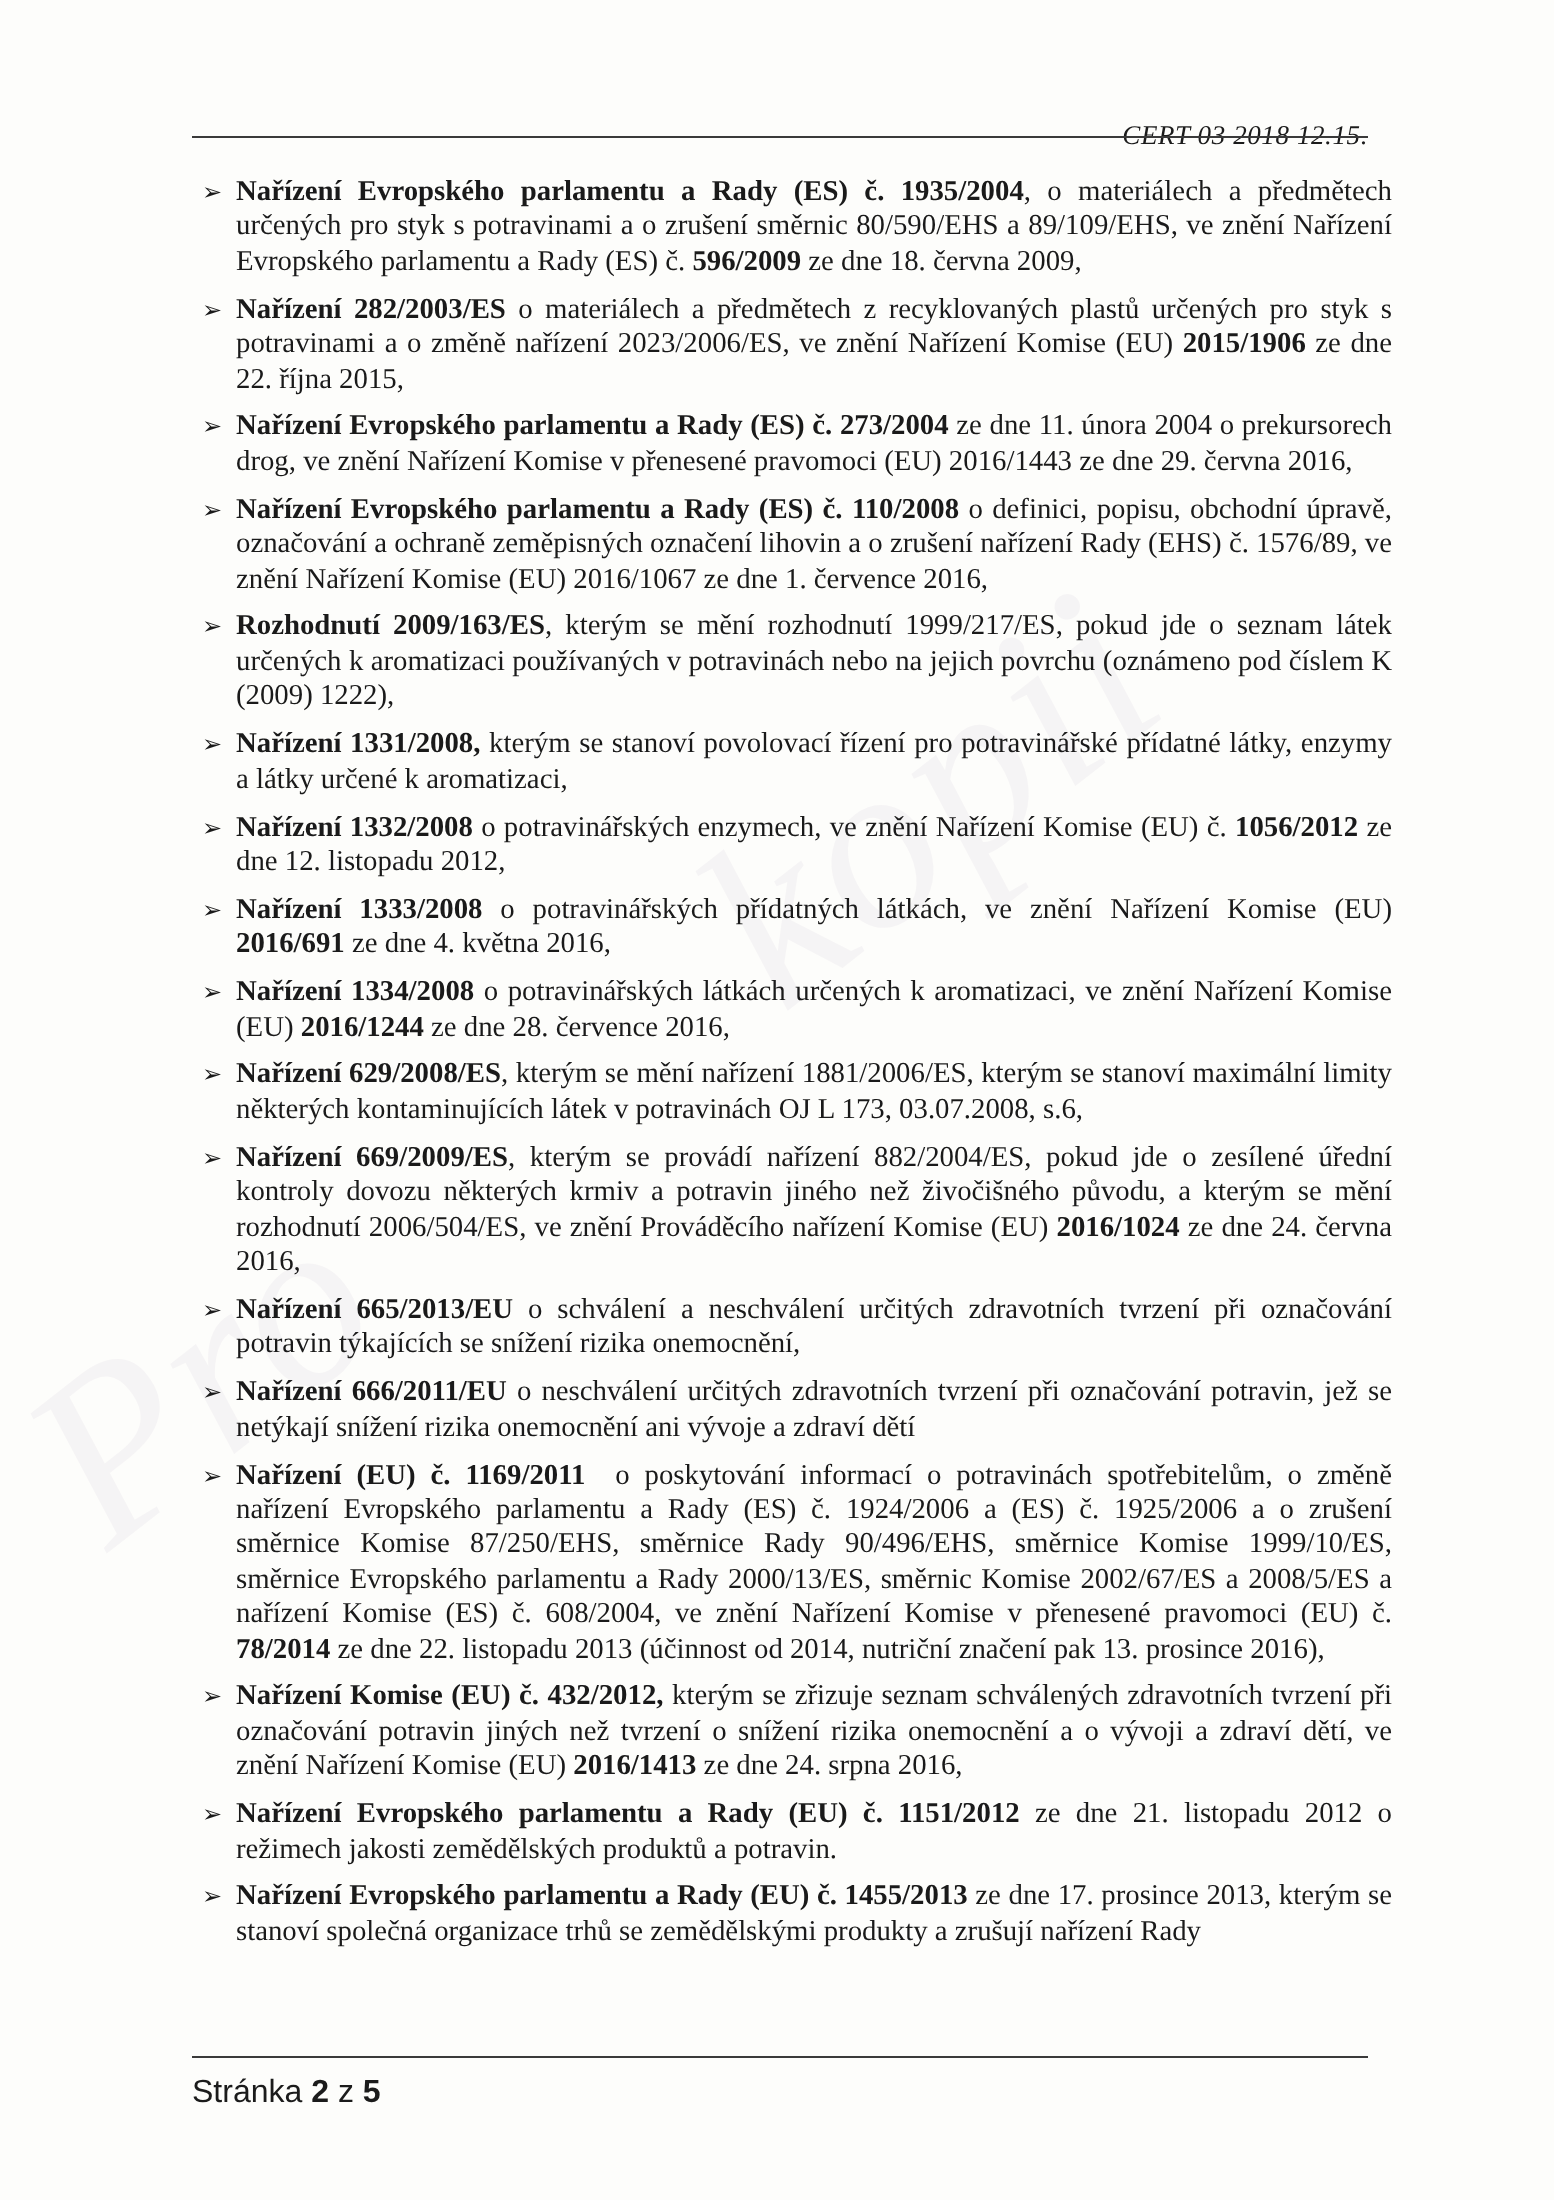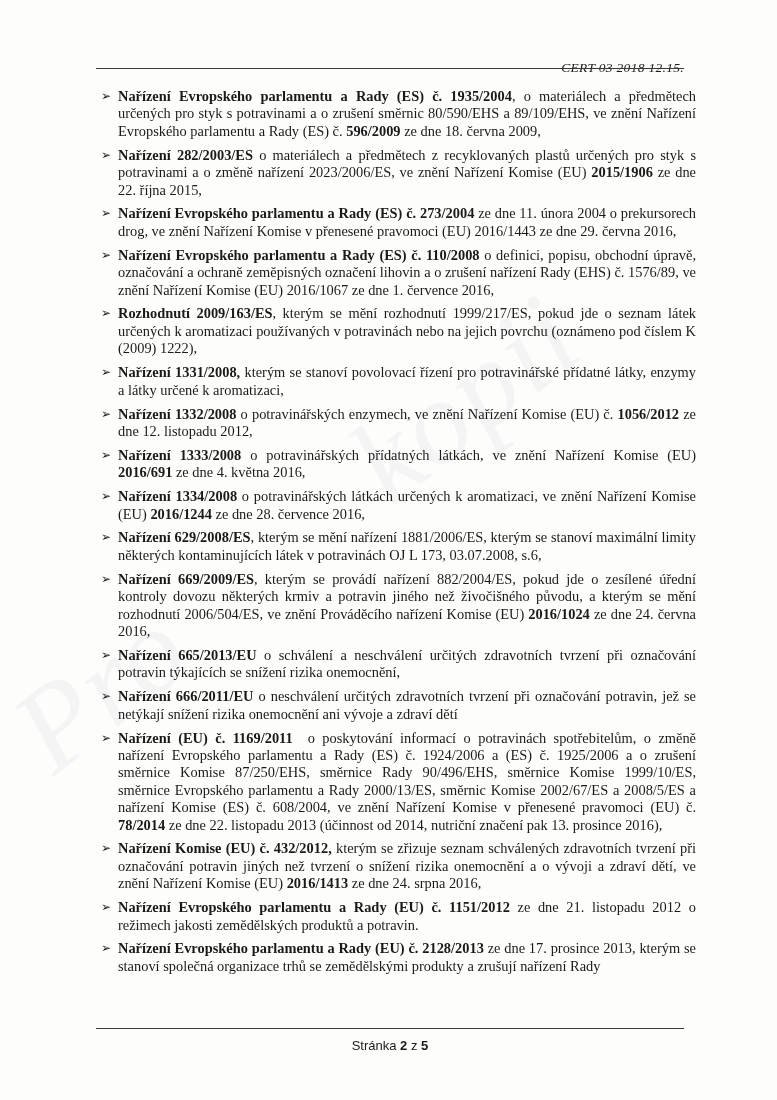--- a/index.html
+++ b/index.html
@@ -73,22 +73,22 @@
     top: 1028px;
     left: 96px;
     width: 588px;
     border-top: 1px solid #3a3a3a;
   }
   .footer {
     position: absolute;
     top: 1038px;
     left: 96px;
     width: 588px;
-    text-align: center;
-    font-size: 13px;
+    text-align: left;
+    font-size: 16px;
     font-family: "Liberation Sans", sans-serif;
     color: #1b1b1b;
   }
   .footer b { font-weight: bold; }
 
   .body-area {
     position: absolute;
     top: 88px;
     left: 96px;
     width: 600px;
@@ -192,21 +192,21 @@
         <div class="item">
           <div class="bullet">➢</div>
           <div class="item-text"><b>Nařízení Komise (EU) č. 432/2012,</b> kterým se zřizuje seznam schválených zdravotních tvrzení při označování potravin jiných než tvrzení o snížení rizika onemocnění a o vývoji a zdraví dětí, ve znění Nařízení Komise (EU) <b>2016/1413</b> ze dne 24. srpna 2016,</div>
         </div>
         <div class="item">
           <div class="bullet">➢</div>
           <div class="item-text"><b>Nařízení Evropského parlamentu a Rady (EU) č. 1151/2012</b> ze dne 21. listopadu 2012 o režimech jakosti zemědělských produktů a potravin.</div>
         </div>
         <div class="item">
           <div class="bullet">➢</div>
-          <div class="item-text"><b>Nařízení Evropského parlamentu a Rady (EU) č. 2128/2013</b> ze dne 17. prosince 2013, kterým se stanoví společná organizace trhů se zemědělskými produkty a zrušují nařízení Rady</div>
+          <div class="item-text"><b>Nařízení Evropského parlamentu a Rady (EU) č. 1455/2013</b> ze dne 17. prosince 2013, kterým se stanoví společná organizace trhů se zemědělskými produkty a zrušují nařízení Rady</div>
         </div>
       </div>
 
     <div class="rule-bottom"></div>
     <div class="footer">
       <span>Stránka</span>
       <b>2</b>
       <span>z</span>
       <b>5</b>
     </div>

